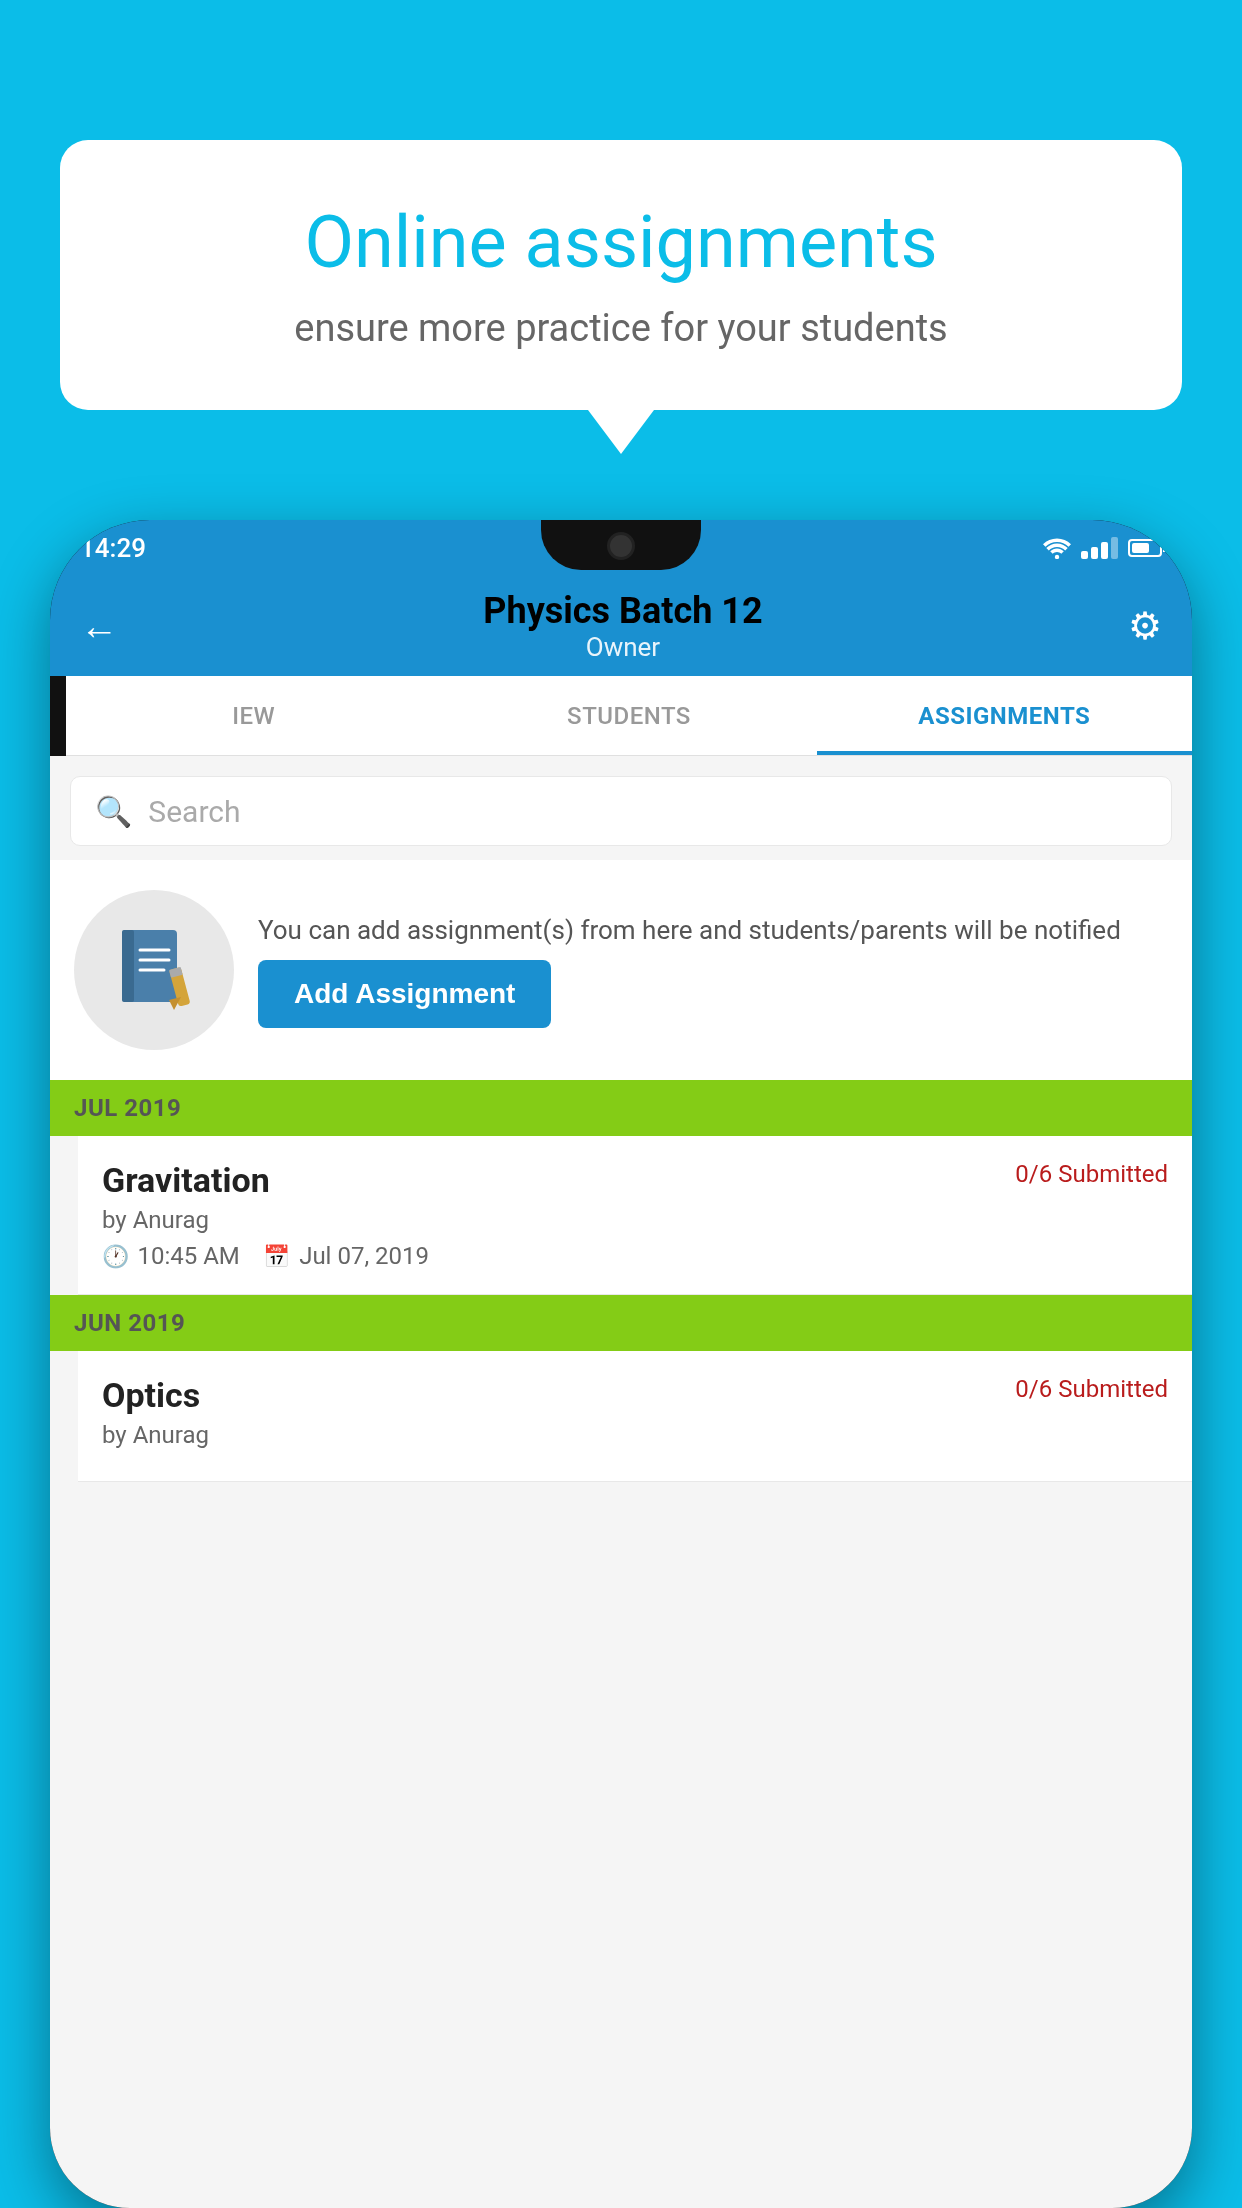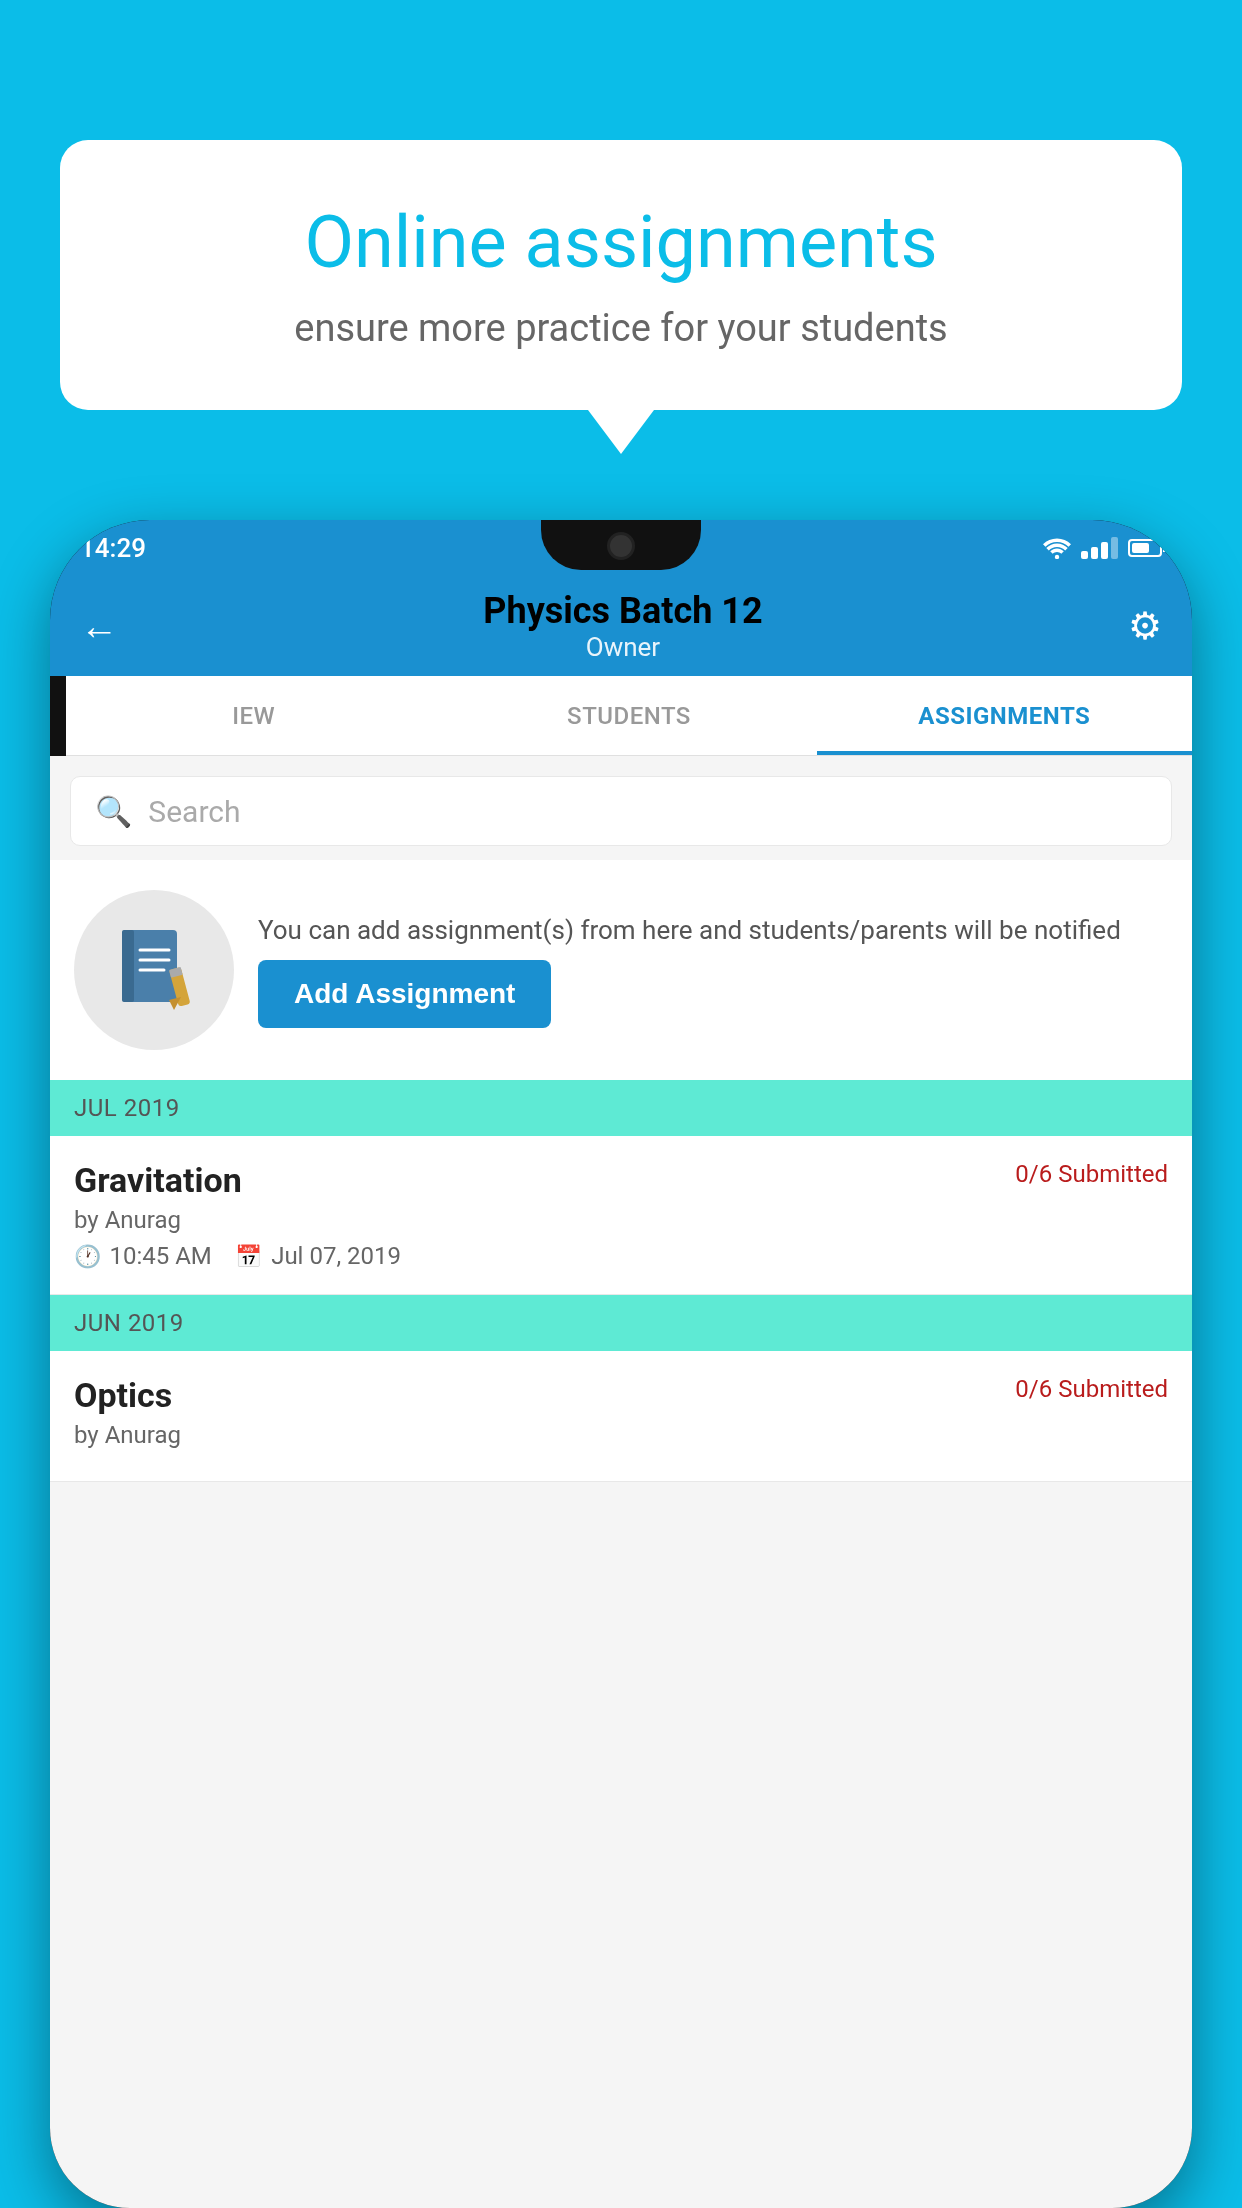--- a/index.html
+++ b/index.html
@@ -325,33 +325,34 @@
       border: none;
       border-radius: 8px;
       padding: 18px 36px;
       font-size: 28px;
       font-weight: 600;
       cursor: pointer;
     }
 
     
     .section-header {
-      background: #5eead4;
+      background: #84cc16;
       padding: 14px 24px;
       font-size: 24px;
       color: #555;
-      font-weight: 400;
+      font-weight: 700;
       letter-spacing: 0.5px;
     }
 
     
     .assignment-item {
       background: white;
       padding: 24px;
       border-bottom: 1px solid #e8e8e8;
+      margin-left: 28px;
     }
 
     .assignment-header-row {
       display: flex;
       justify-content: space-between;
       align-items: flex-start;
       margin-bottom: 6px;
     }
 
     .assignment-title {

